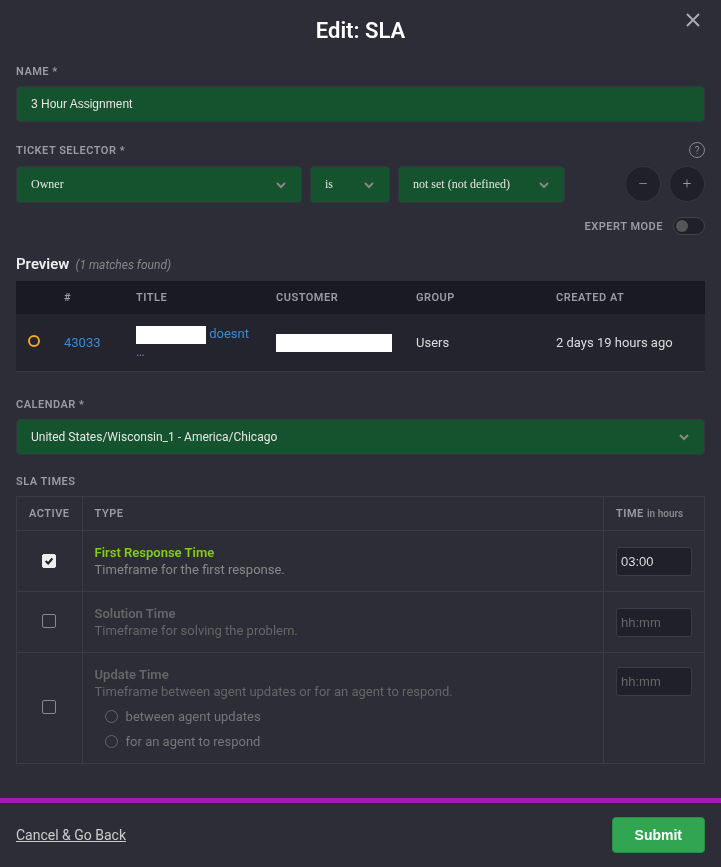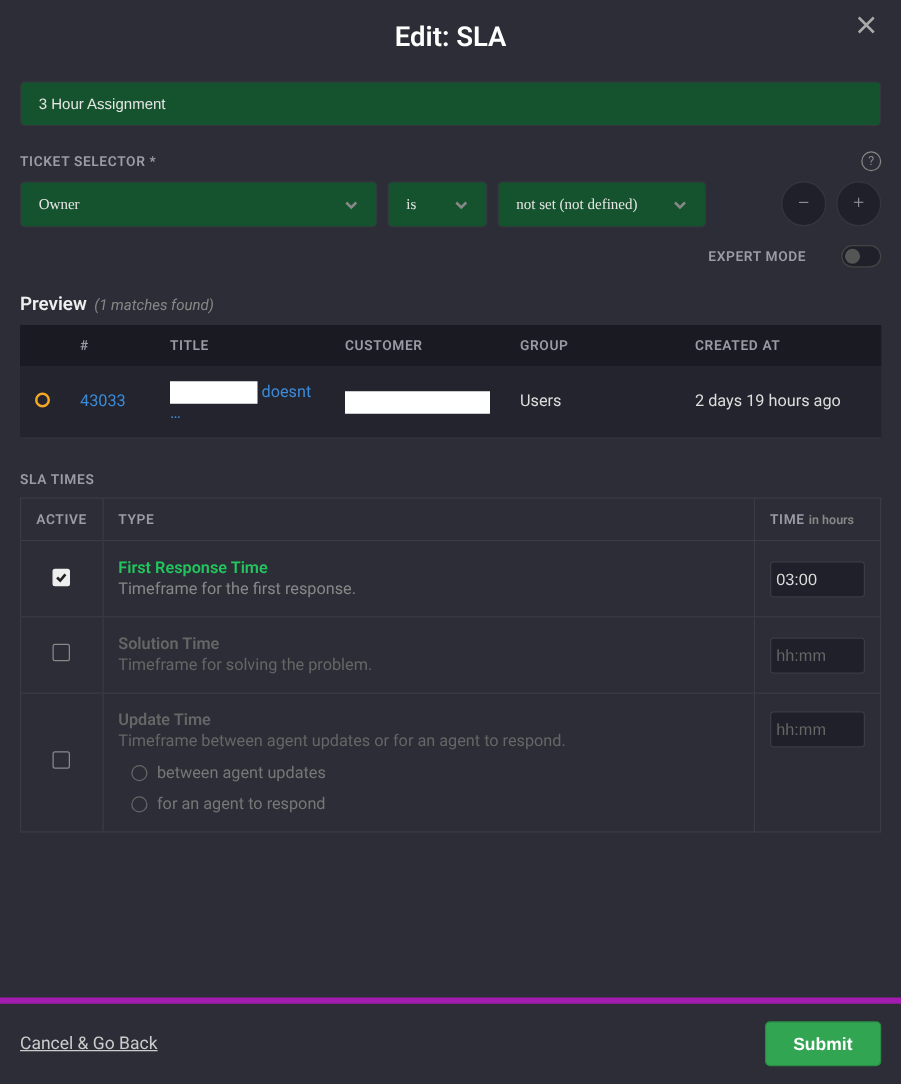--- a/index.html
+++ b/index.html
@@ -96,21 +96,21 @@
     justify-content: center;
     color: #9a9ba4;
     cursor: pointer;
     font-size: 16px;
     flex-shrink: 0;
   }
   .expert-row {
     display: flex;
     justify-content: flex-end;
     align-items: center;
-    gap: 28px;
+    gap: 10px;
     margin: 14px 0 6px 0;
   }
   .expert-label {
     font-size: 11px;
     letter-spacing: 0.5px;
     color: #9a9ba4;
     font-weight: 600;
   }
   .toggle {
     width: 32px; height: 18px;
@@ -195,21 +195,21 @@
     font-weight: 600;
   }
   .sla-table td {
     border: 1px solid #3a3b44;
     padding: 14px 12px;
     vertical-align: top;
   }
   .col-active { width: 60px; text-align: center; }
   .col-time { width: 86px; }
   .time-sub { font-size: 10px; color: #888; text-transform: none; letter-spacing: 0; }
-  .sla-title { font-weight: 600; color: #22c55e; }
+  .sla-title { font-weight: 600; color: #84cc16; }
   .sla-desc { color: #888; margin-top: 2px; }
   .sla-title.inactive, .sla-desc.inactive { color: #666; }
   .time-input {
     background: #1f2029;
     border: 1px solid #3a3b44;
     border-radius: 3px;
     color: #ddd;
     text-align: left;
     width: 76px;
     padding: 6px 4px;
@@ -282,20 +282,21 @@
   <span class="close-btn">
     <svg viewBox="0 0 16 16" stroke="currentColor" stroke-width="2" fill="none">
         <path d="M2 2 L14 14 M14 2 L2 14"></path>
       </svg>
   </span>
 </div>
 
 <div class="body">
 
   <div class="section">
+    <label class="field-label">NAME *</label>
     <input class="text-input" value="3 Hour Assignment" style="">
   </div>
 
   <div class="section">
     <div style="display:flex; justify-content:space-between; align-items:center; margin-bottom:8px;">
       <span class="field-label" style="margin-bottom:0">TICKET SELECTOR *</span>
       <span class="help-icon">?</span>
     </div>
     <div class="selector-row">
       <div class="select-like sel-attr">
@@ -351,20 +352,29 @@
           <span class="redacted-white" style="width:70px;"></span>
           <span class="link">doesnt …</span>
         </td>
         <td><span class="redacted-white" style="width:116px;"></span></td>
         <td>Users</td>
         <td>2 days 19 hours ago</td>
       </tr>
     </tbody>
   </table>
 
+  <div class="section">
+    <label class="field-label">CALENDAR *</label>
+    <div class="select-like">
+      <span>United States/Wisconsin_1 - America/Chicago</span>
+      <svg class="chev" viewBox="0 0 12 12" fill="none" stroke="currentColor" stroke-width="2">
+          <path d="M2 4 L6 8 L10 4"></path>
+        </svg>
+    </div>
+  </div>
 
   <label class="field-label">SLA TIMES</label>
   <table class="sla-table">
     <thead>
       <tr>
         <th class="col-active">ACTIVE</th>
         <th>TYPE</th>
         <th class="col-time">
           <span>TIME</span> <span class="time-sub">in hours</span>
         </th>

